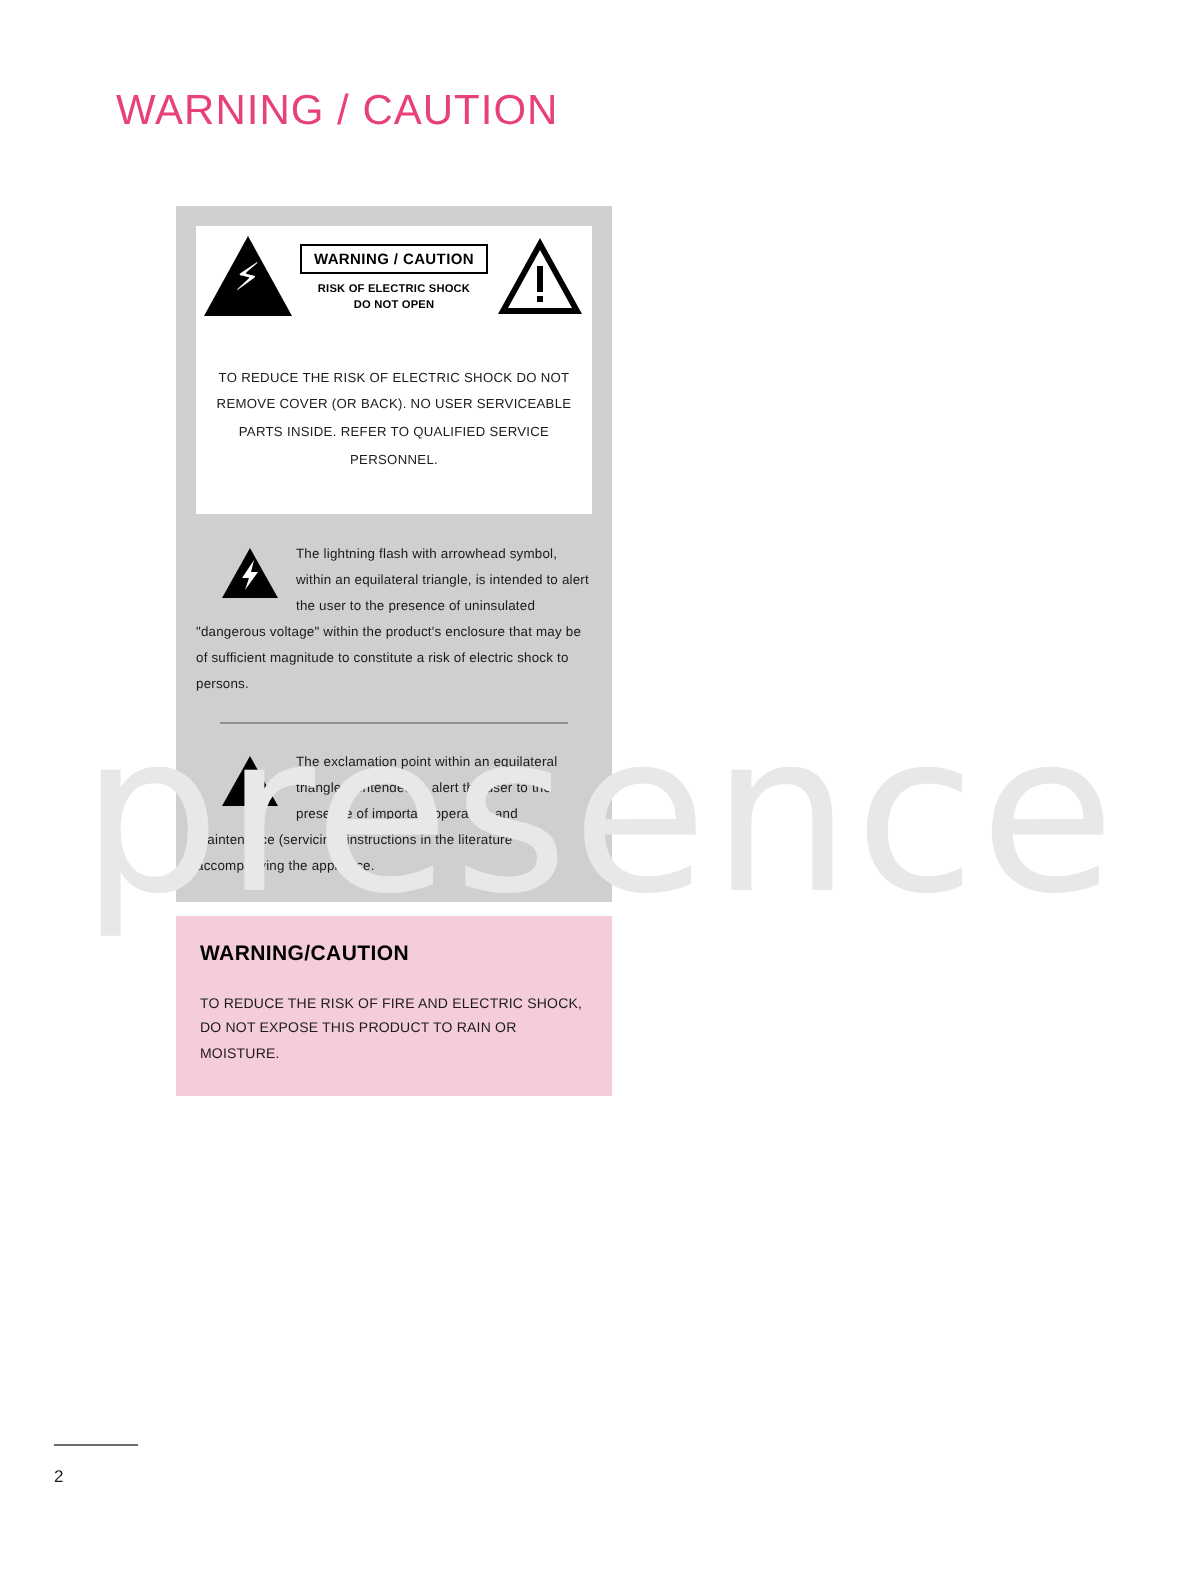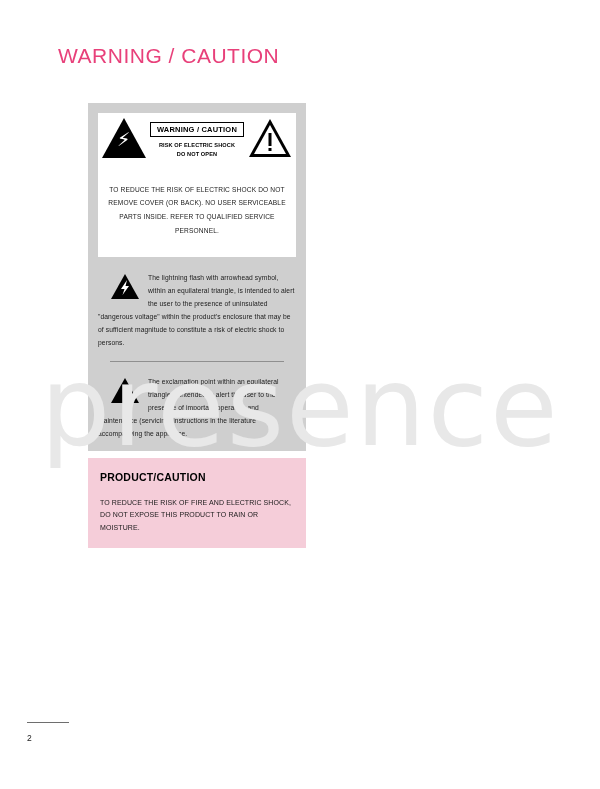--- a/index.html
+++ b/index.html
@@ -287,20 +287,20 @@
           <rect x="13.7" y="10" width="2.6" height="9" fill="#ffffff"></rect>
           <rect x="13.7" y="20.5" width="2.6" height="2.6" fill="#ffffff"></rect>
         </svg>
       </div>
       <p>The exclamation point within an equilateral triangle is intended to alert the user to the presence of important operating and maintenance (servicing) instructions in the literature accompanying the appliance.</p>
     </div>
 
   </div>
 
   <div class="pink-panel">
-    <h2>PRODUCT/CAUTION</h2>
+    <h2>WARNING/CAUTION</h2>
     <p>TO REDUCE THE RISK OF FIRE AND ELECTRIC SHOCK, DO NOT EXPOSE THIS PRODUCT TO RAIN OR MOISTURE.</p>
   </div>
 
   <div class="footer-rule"></div>
   <div class="page-number">2</div>
 
 </div>
 
 </body></html>

